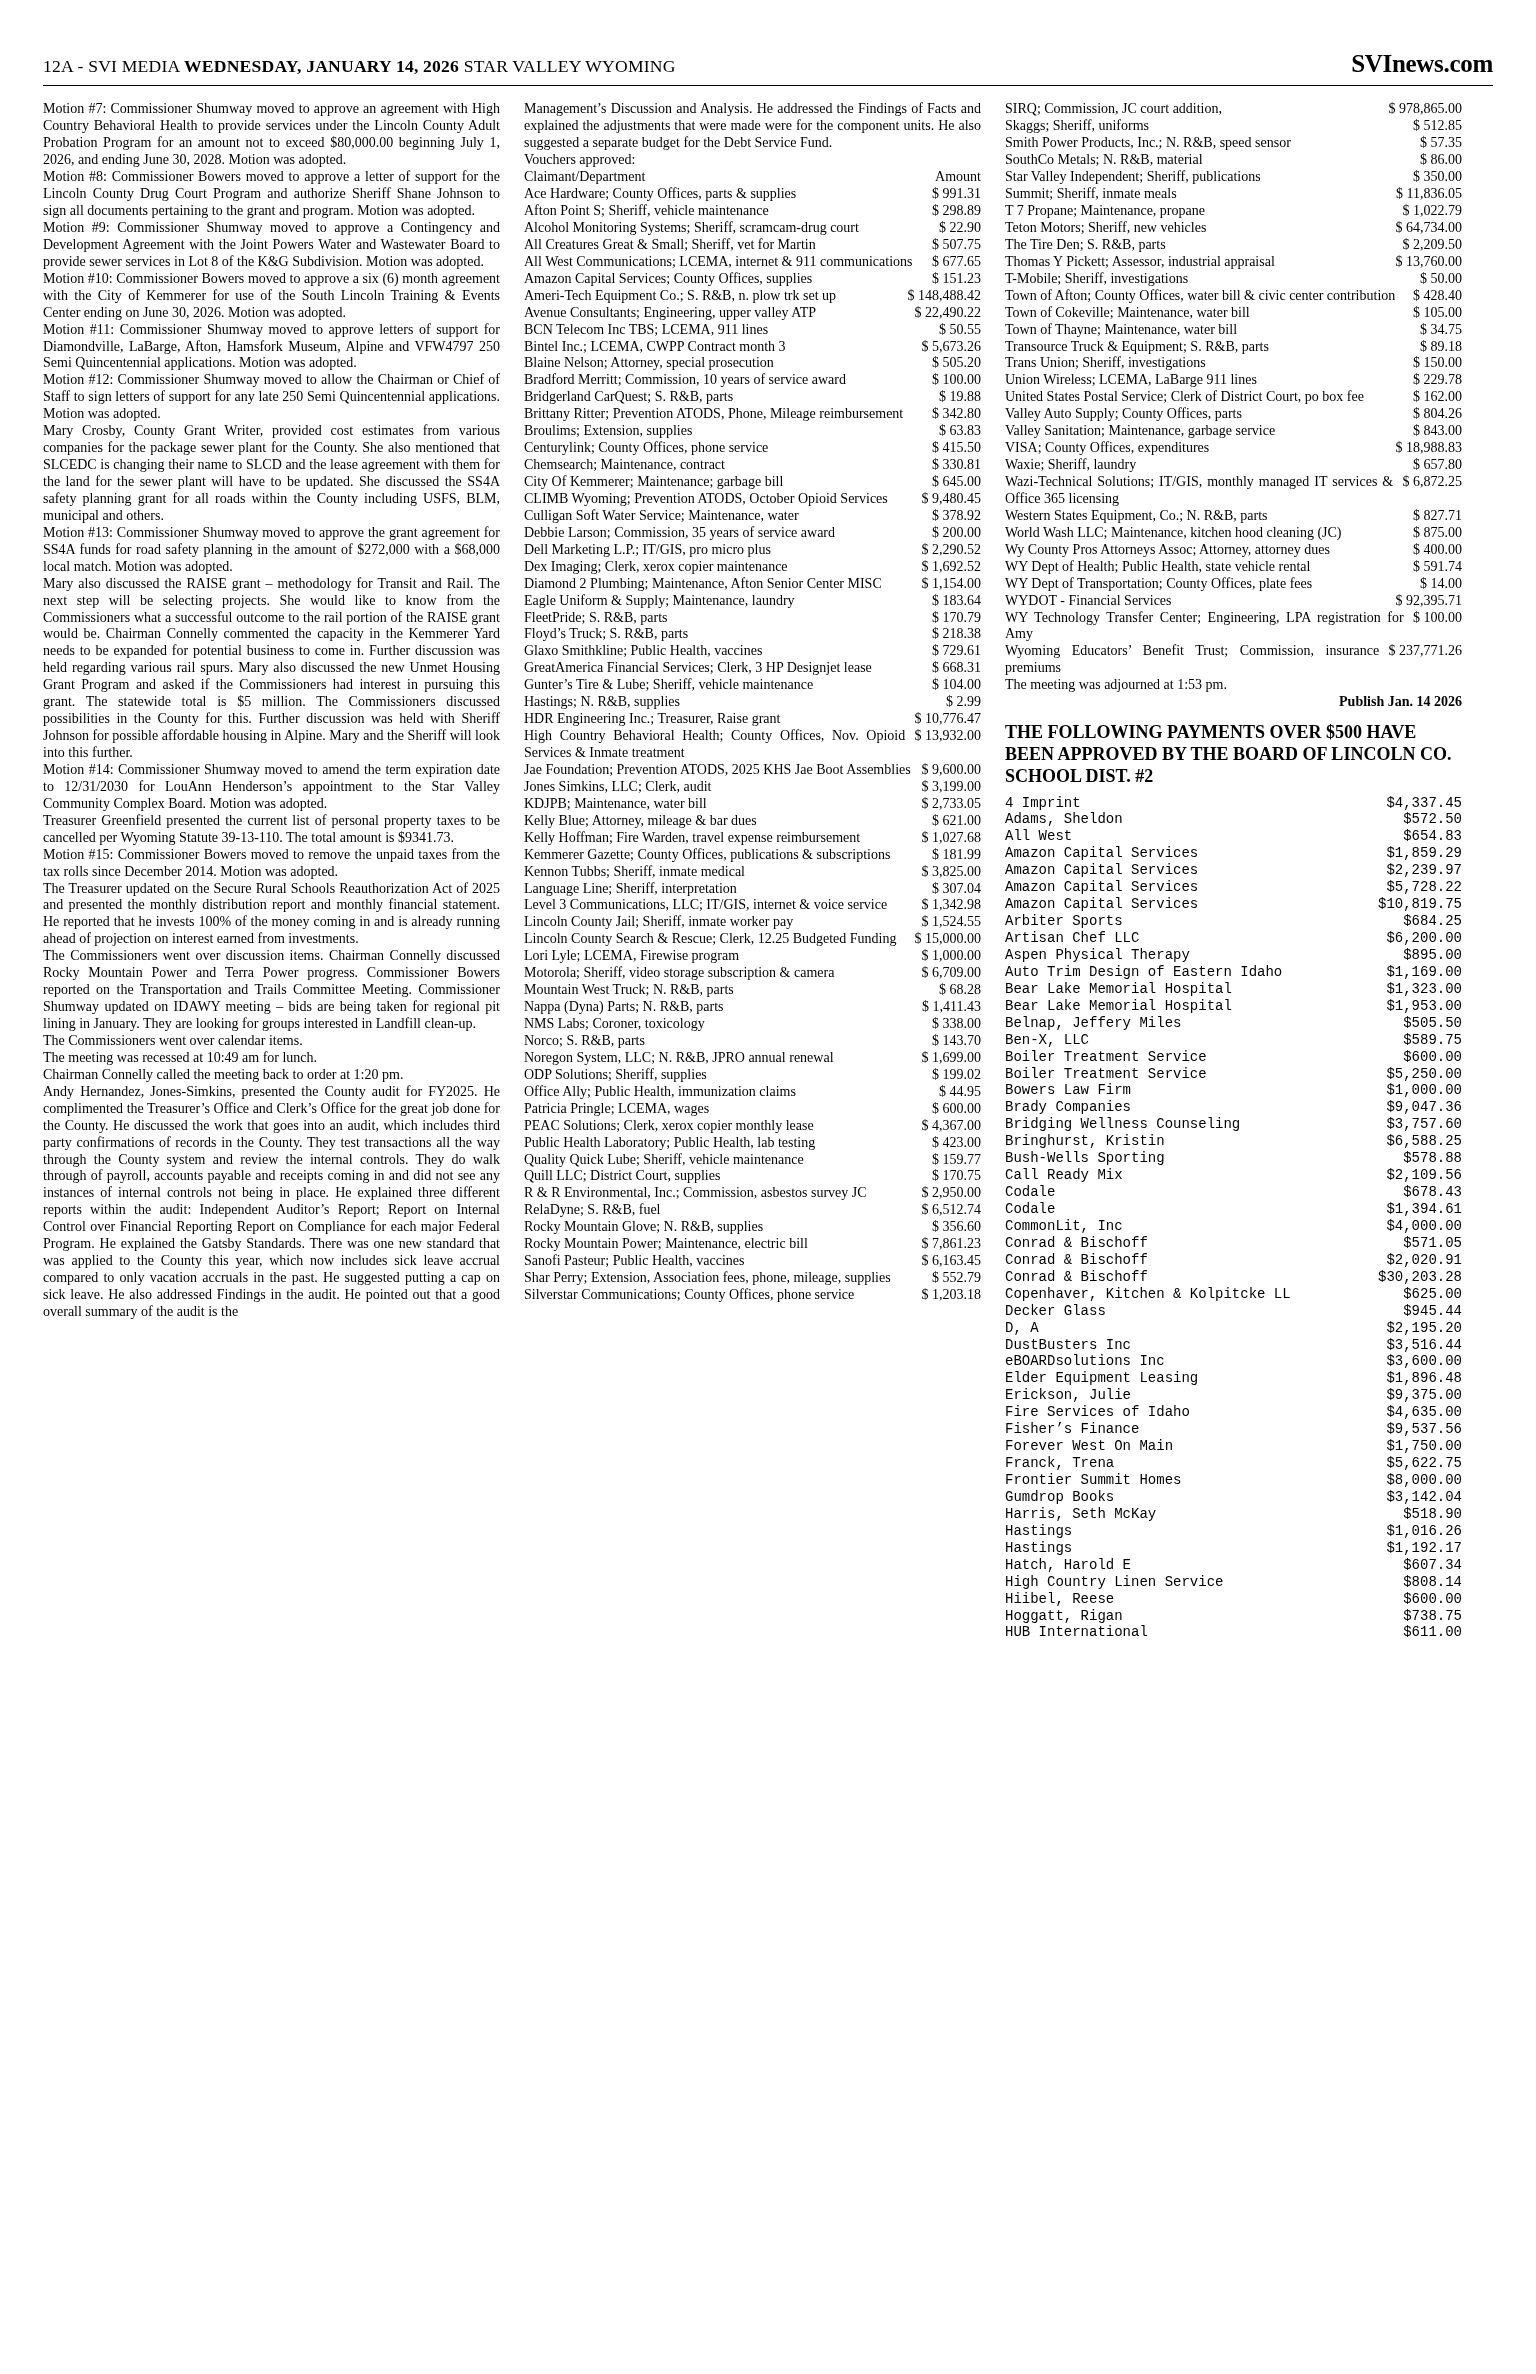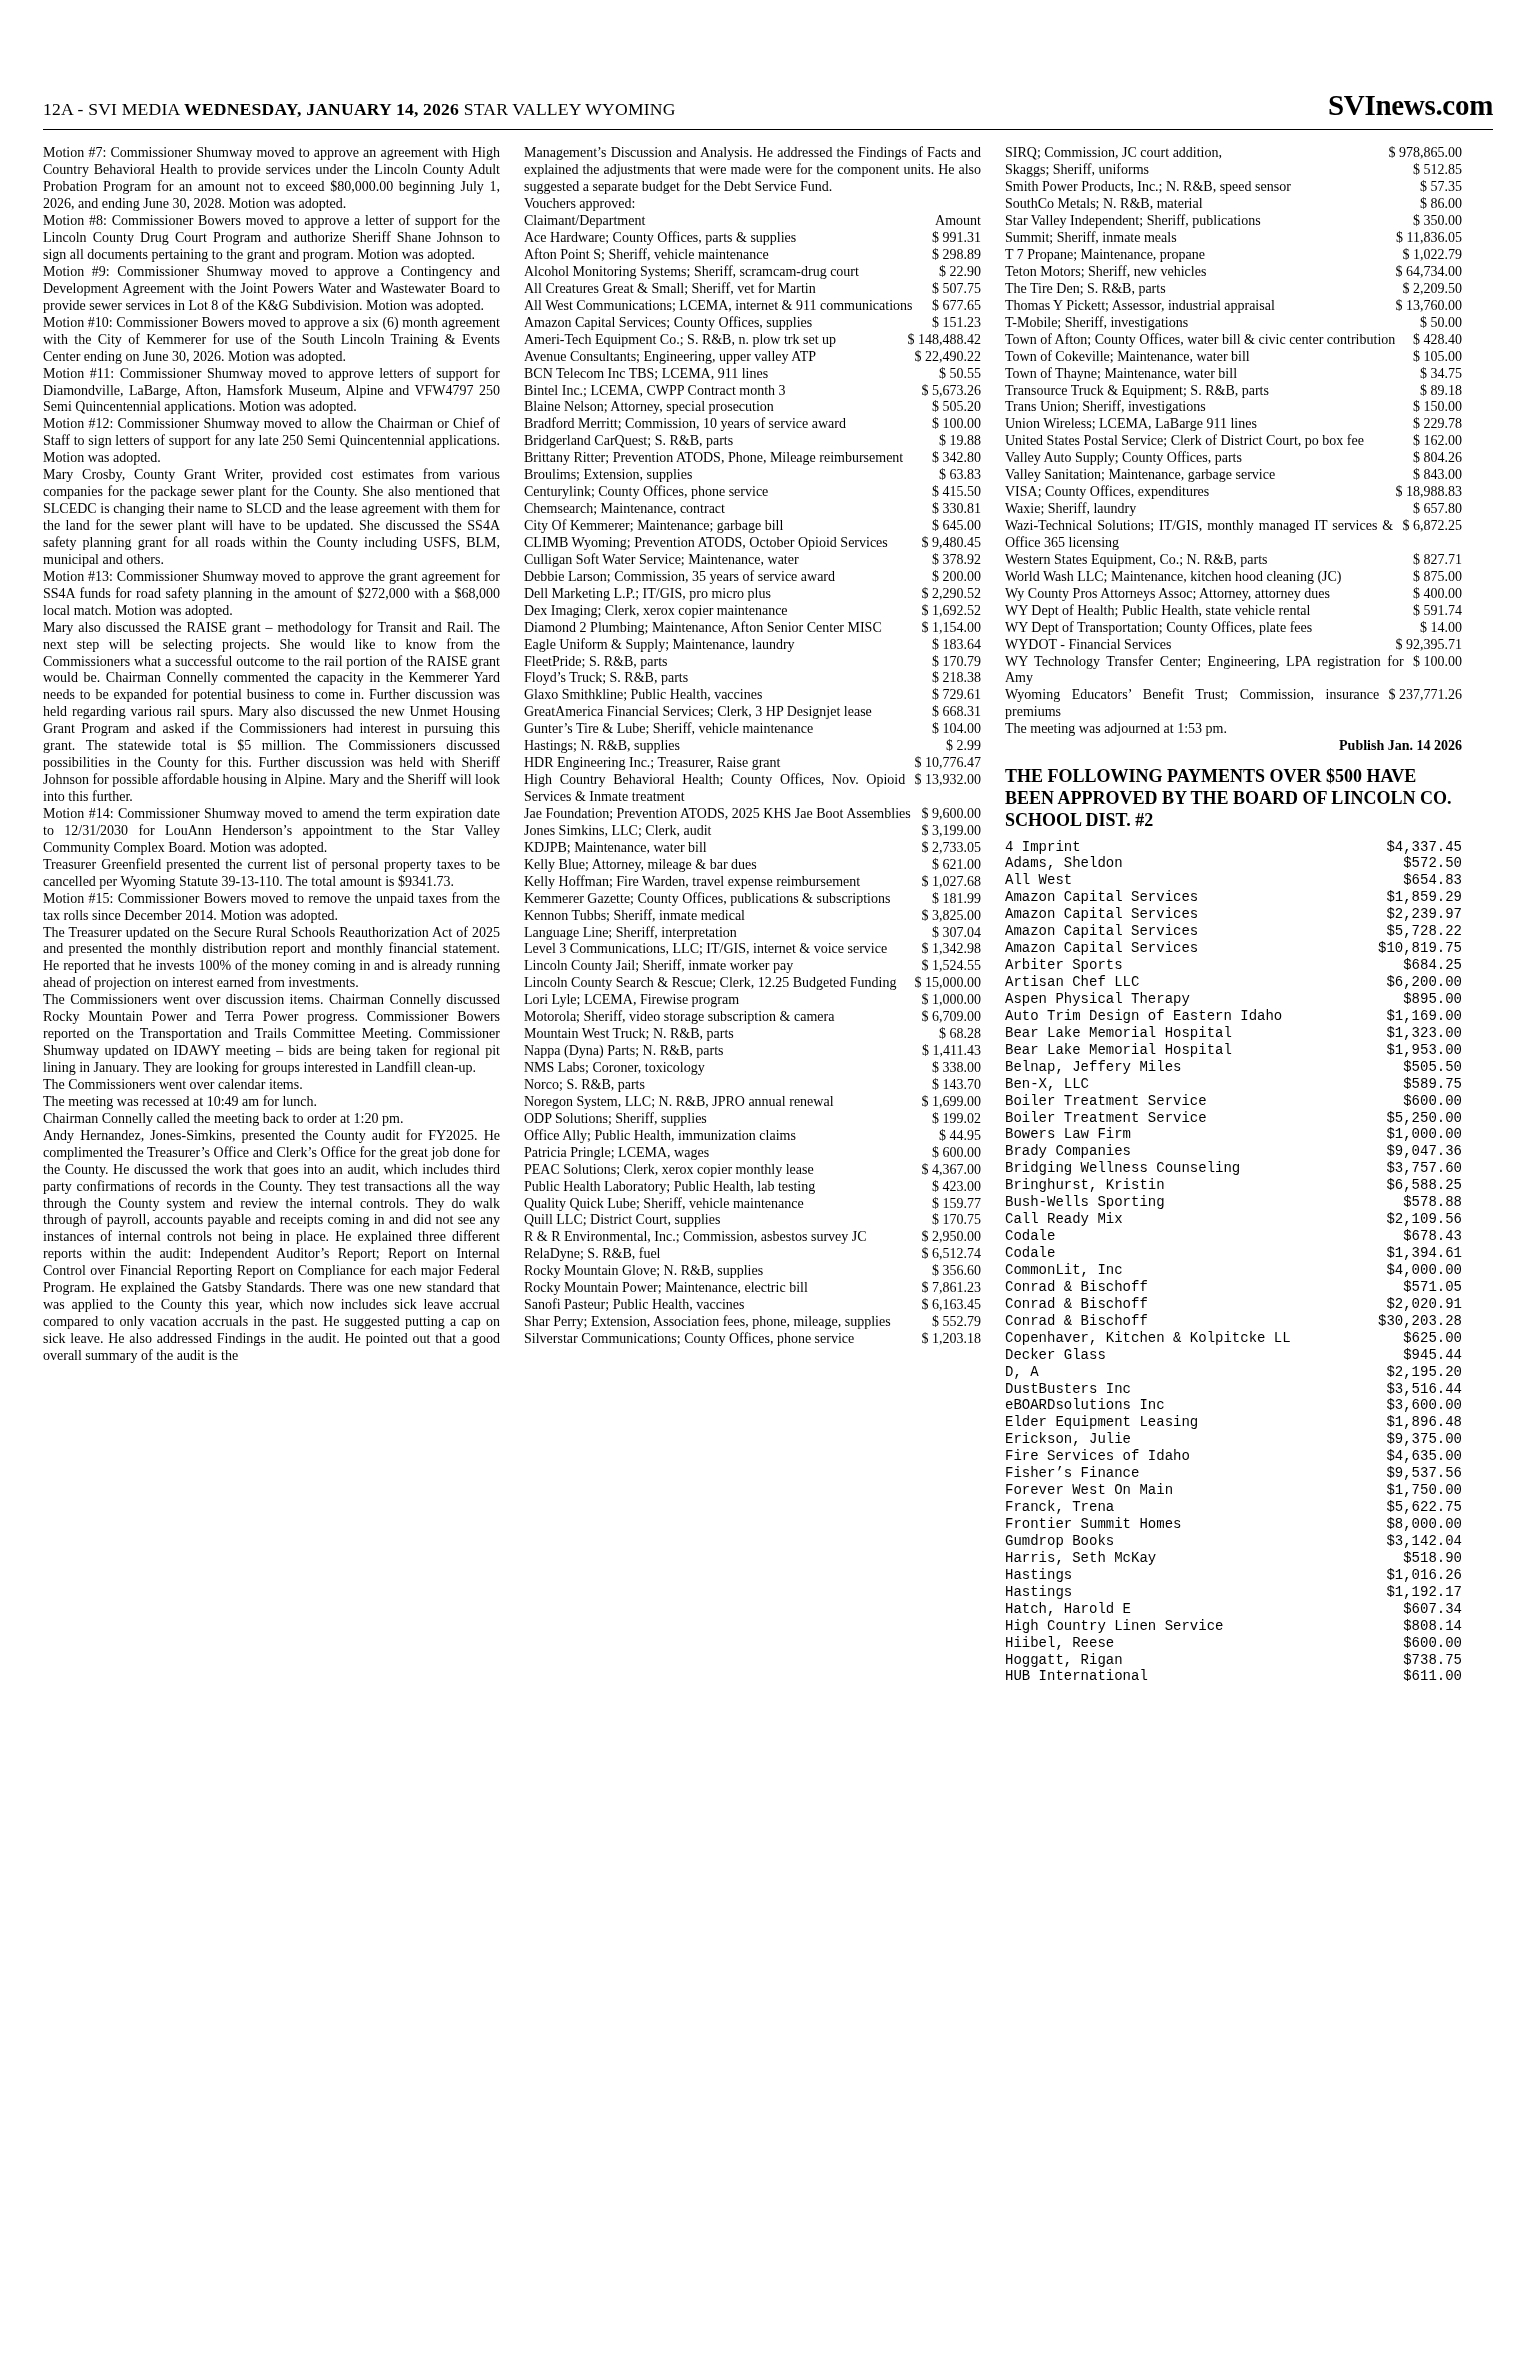--- a/index.html
+++ b/index.html
@@ -12,42 +12,41 @@
     height: 2375px;
     font-family: "Liberation Serif", serif;
     color: #000000;
   }
   .page {
     position: relative;
     width: 1536px;
     height: 1844px;
     box-sizing: border-box;
     padding: 50px 43px 18.6px 43px;
-    margin-top: 39px;
   }
   
   .masthead {
     display: flex;
     align-items: baseline;
     justify-content: space-between;
     border-bottom: 1.9px solid #000;
     padding-bottom: 7.4px;
     margin-bottom: 15px;
   }
   .masthead-left {
     font-family: "Liberation Serif", serif;
     font-size: 17.6px;
     letter-spacing: 0.2px;
     white-space: nowrap;
   }
   .masthead-left .sep { display: inline; }
   .masthead-left .bold { font-weight: bold; }
   .masthead-right {
     font-family: "Liberation Serif", serif;
-    font-size: 29px;
+    font-size: 25px;
     font-weight: bold;
     letter-spacing: -0.3px;
     white-space: nowrap;
   }
   
   .columns {
     display: flex;
     gap: 24px;
     align-items: flex-start;
   }

